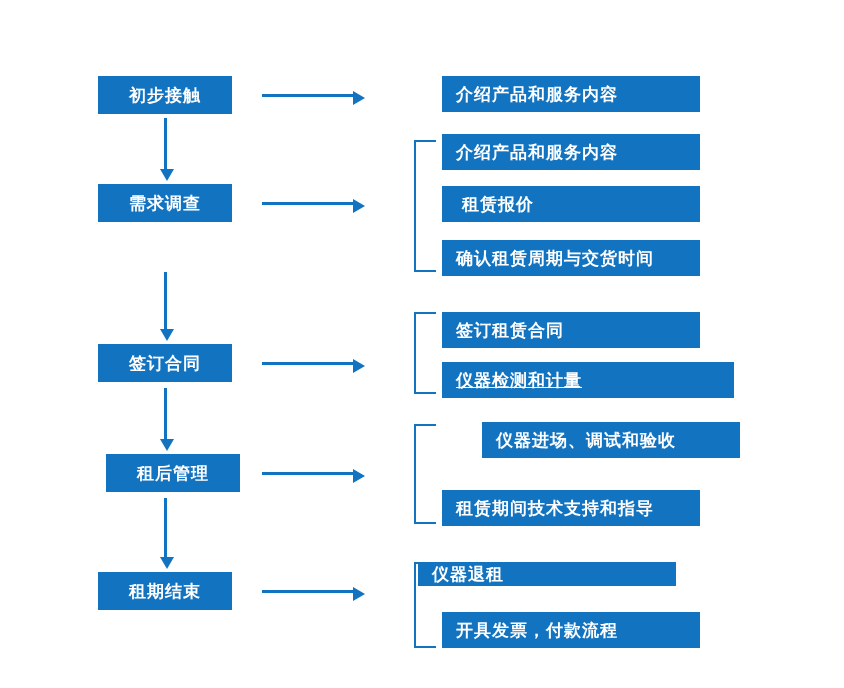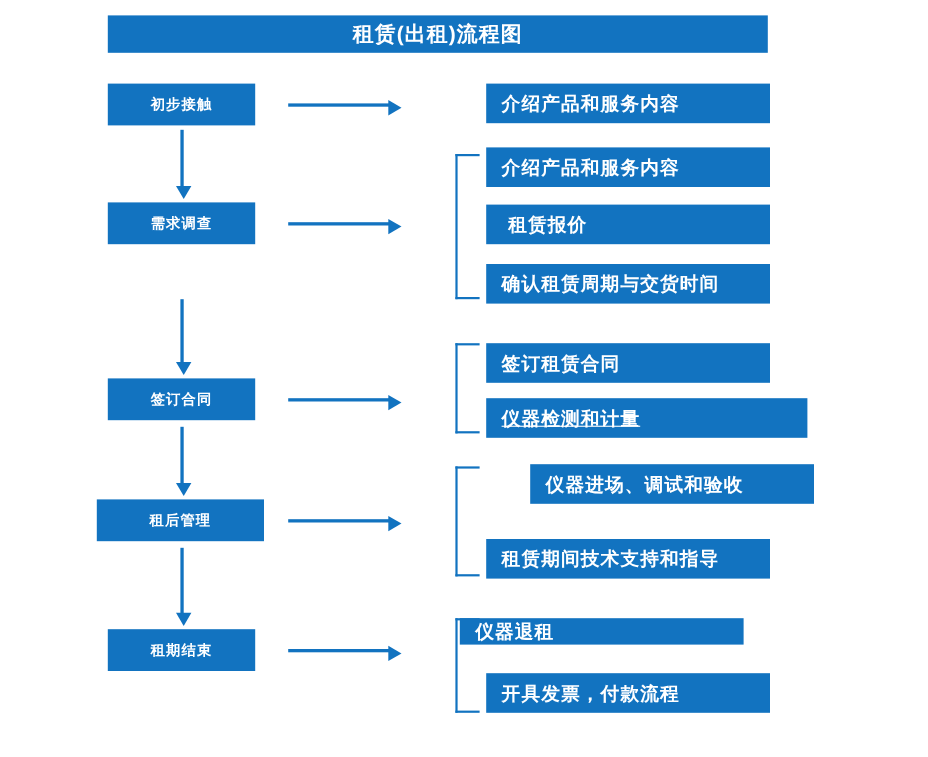--- a/index.html
+++ b/index.html
@@ -29,21 +29,21 @@
     align-items: center;
     box-sizing: border-box;
     letter-spacing: 1px;
   }
   .title-box {
     justify-content: center;
     font-size: 19px;
   }
   .stage-box {
     justify-content: center;
-    font-size: 13px;
+    font-size: 17px;
   }
   .detail-box {
     justify-content: flex-start;
     padding-left: 14px;
     font-size: 17px;
   }
   .arrow-h {
     position: absolute;
     height: 0;
     border-top: 3px solid #1273C0;
@@ -79,26 +79,25 @@
     border-top: 2px solid #1273C0;
     border-bottom: 2px solid #1273C0;
     box-sizing: border-box;
   }
 </style>
 </head>
 <body>
 
 <div id="diagram">
 
-  <div class="box title-box" style="left:98px; top:14px; width:600px; height:34px;">租赁(出租)流程图</div>
 
   <div class="box stage-box" style="left:98px; top:76px; width:134px; height:38px;">初步接触</div>
   <div class="box stage-box" style="left:98px; top:184px; width:134px; height:38px;">需求调查</div>
   <div class="box stage-box" style="left:98px; top:344px; width:134px; height:38px;">签订合同</div>
-  <div class="box stage-box" style="left:88px; top:454px; width:152px; height:38px;">租后管理</div>
+  <div class="box stage-box" style="left:106px; top:454px; width:134px; height:38px;">租后管理</div>
   <div class="box stage-box" style="left:98px; top:572px; width:134px; height:38px;">租期结束</div>
 
   <div class="arrow-v" style="left:164px; top:118px; height:52px;"></div>
   <div class="arrow-v" style="left:164px; top:272px; height:58px;"></div>
   <div class="arrow-v" style="left:164px; top:388px; height:52px;"></div>
   <div class="arrow-v" style="left:164px; top:498px; height:60px;"></div>
 
   <div class="arrow-h" style="left:262px; top:94px; width:92px;"></div>
   <div class="arrow-h" style="left:262px; top:202px; width:92px;"></div>
   <div class="arrow-h" style="left:262px; top:362px; width:92px;"></div>

